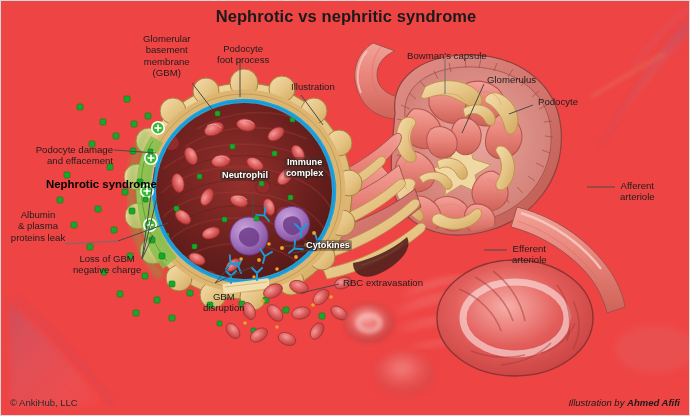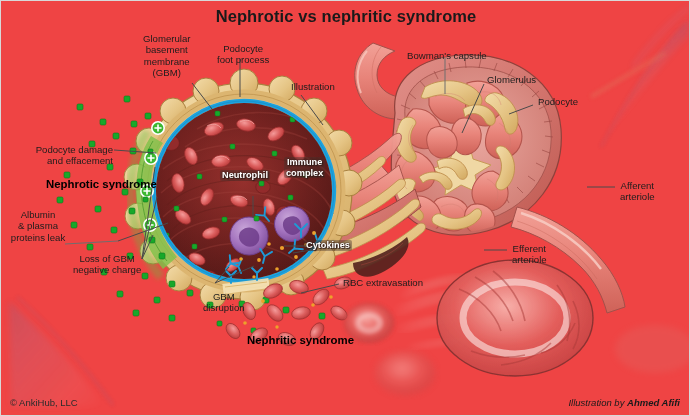--- a/index.html
+++ b/index.html
@@ -584,21 +584,20 @@
   <div class="lbl r" style="left:0px;top:143px;width:112px;">Podocyte damage
 and effacement</div>
   <div class="lbl bold" style="left:14px;top:177px;">Nephrotic syndrome</div>
   <div class="lbl" style="left:72px;top:252px;">Loss of GBM
 negative charge</div>
   <div class="lbl c" style="left:8px;top:208px;width:58px;">Albumin
 &amp; plasma
 proteins leak</div>
   <div class="lbl" style="left:202px;top:290px;">GBM
 disruption</div>
-  <div class="lbl bold" style="left:215px;top:333px;">Nephritic syndrome</div>
   <div class="lbl" style="left:342px;top:276px;">RBC extravasation</div>
 
   <div class="lbl-onart" style="left:219px;top:169px;">Neutrophil</div>
   <div class="lbl-onart" style="left:271px;top:156px;margin-left:12px;">Immune
 complex</div>
   <div class="lbl-onart" style="left:303px;top:239px;">Cytokines</div>
 
   <div class="lbl" style="left:406px;top:49px;">Bowman's capsule</div>
   <div class="lbl" style="left:486px;top:65px;margin-top:8px;">Glomerulus</div>
   <div class="lbl" style="left:537px;top:95px;">Podocyte</div>

